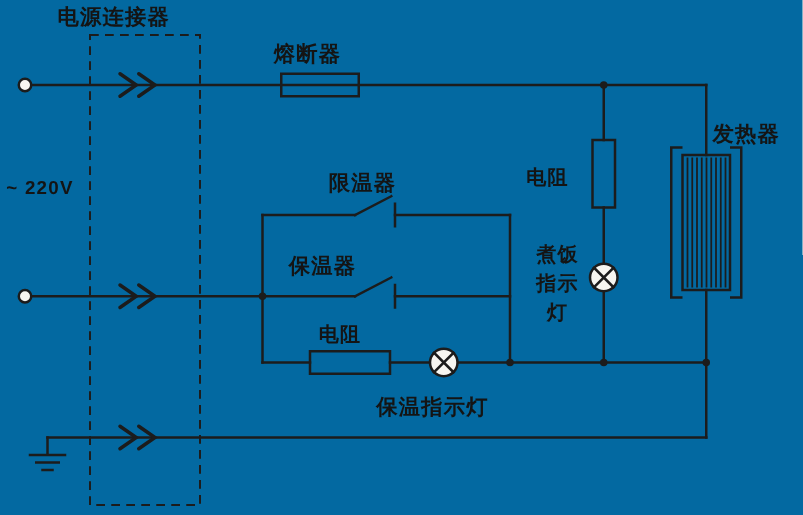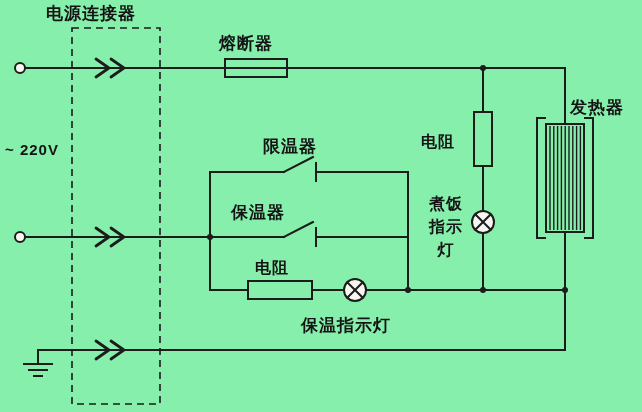--- a/index.html
+++ b/index.html
@@ -1,18 +1,18 @@
 <!DOCTYPE html>
 <html><head>
 <meta charset="utf-8">
 <style>
   html,body{margin:0;padding:0;background:#e8e8e6;}
   .stage{
     width:642px;height:412px;position:relative;margin:0 auto;
-    background:#86efac;overflow:hidden;
+    background:#0369a1;overflow:hidden;
     font-family:"Liberation Sans","DejaVu Sans",sans-serif;
   }
   svg{display:block;}
   text{
     font-family:"Liberation Sans","DejaVu Sans",sans-serif;
     font-weight:bold;fill:#141414;letter-spacing:1px;
   }
   .lbl{font-size:17px;}
   .lbl-sm{font-size:16px;}
   .lbl-v{font-size:15px;}

